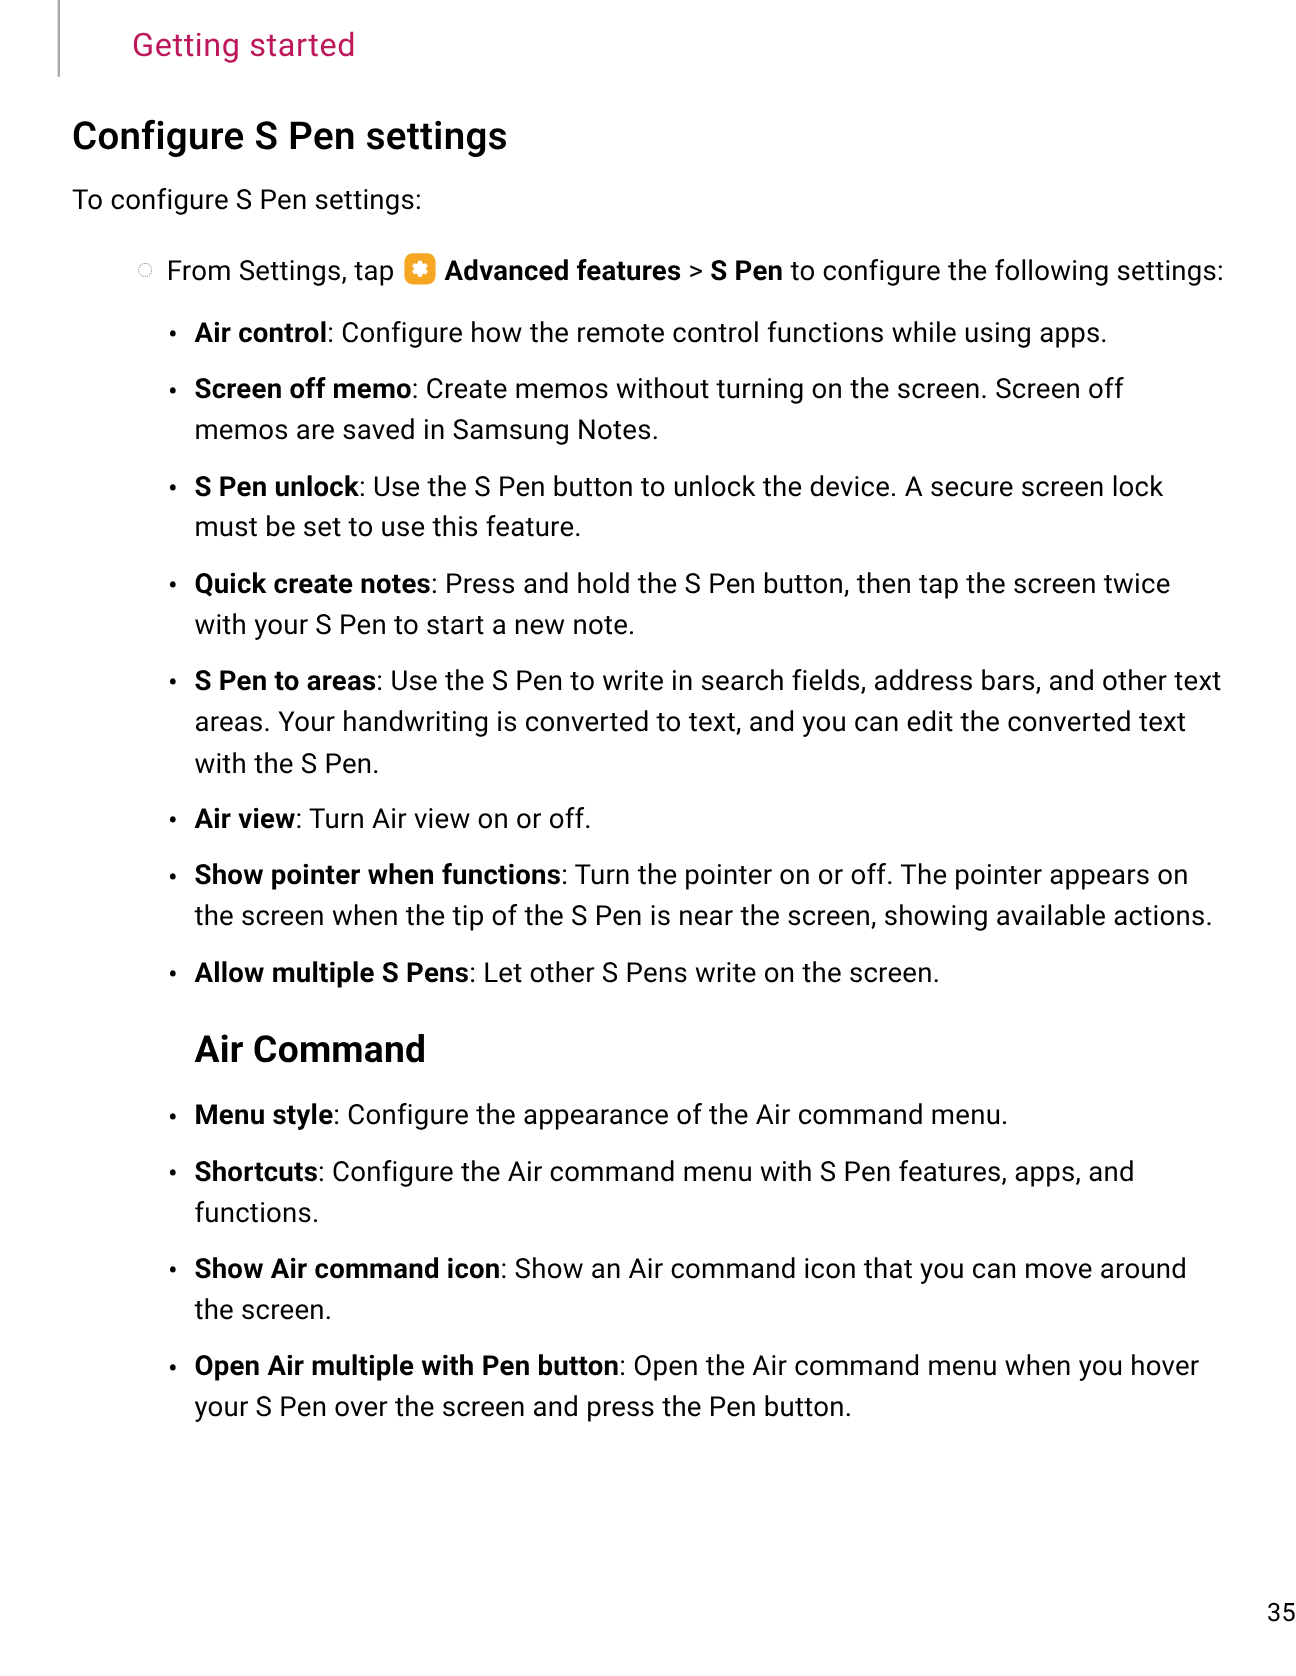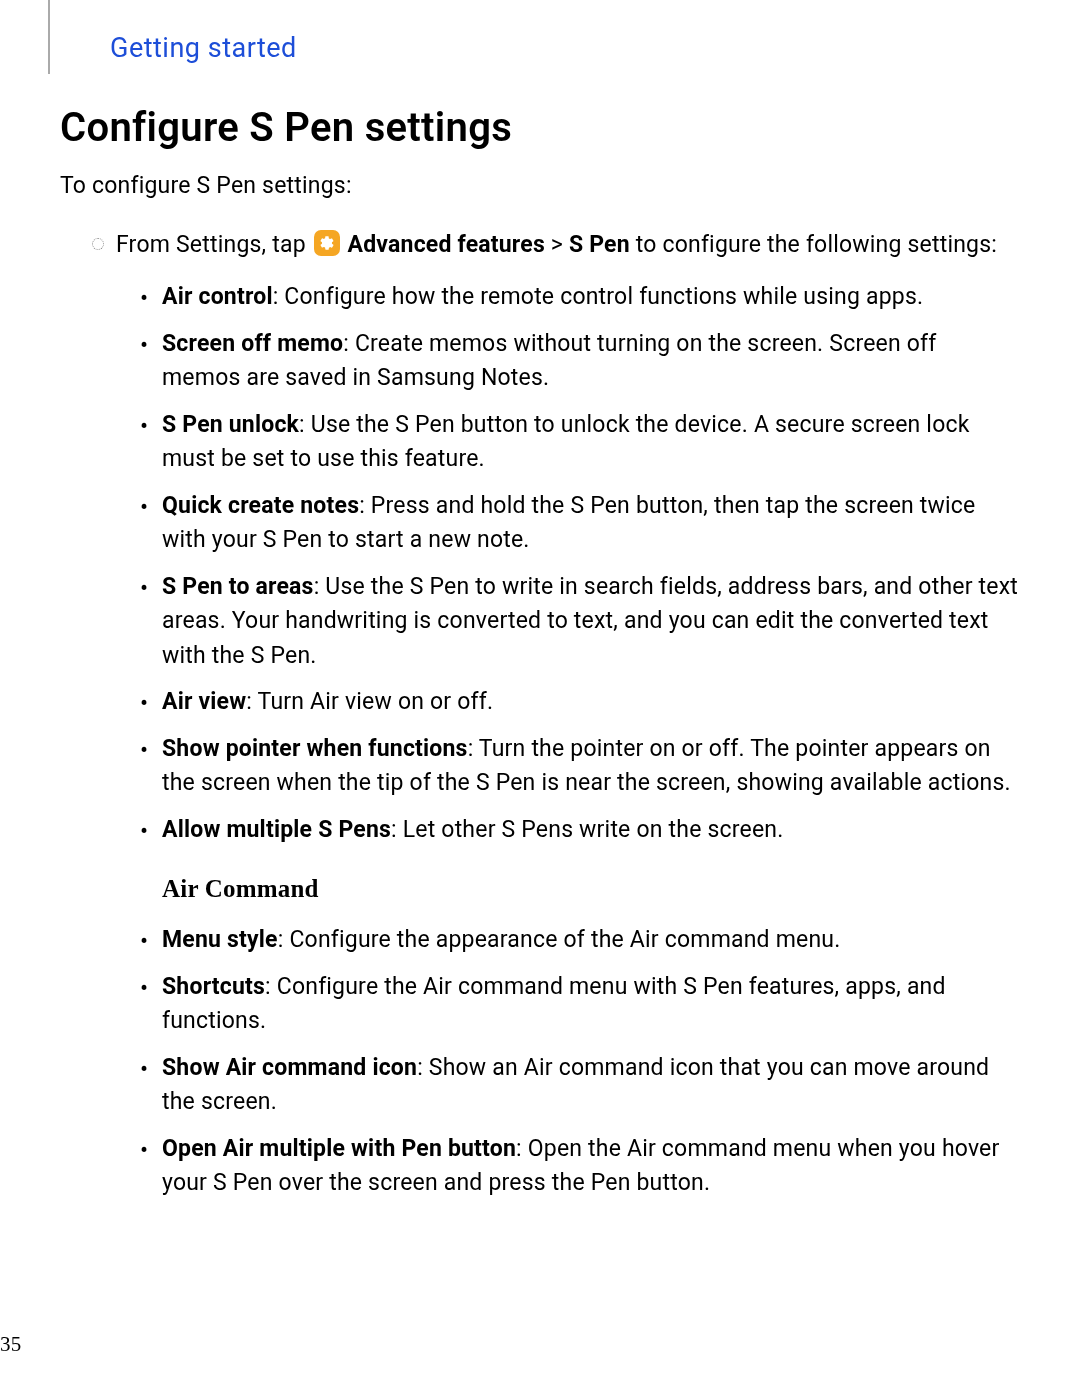--- a/index.html
+++ b/index.html
@@ -13,46 +13,46 @@
     padding: 0;
   }
   .header {
     padding: 22px 0 10px 48px;
     border-left: 2px solid #aaa;
     margin-left: 48px;
   }
   .header-title {
     font-size: 27px;
     font-weight: 400;
-    color: #1d4ed8;
+    color: #be185d;
     letter-spacing: 0.5px;
     padding-left: 12px;
-    margin-top: 10px;
   }
   .content {
     padding: 30px 60px 0 60px;
   }
   .section-title {
-    font-size: 40px;
+    font-size: 32px;
     font-weight: 600;
     color: #000;
     margin-bottom: 18px;
     letter-spacing: 0.3px;
   }
   .intro-text {
     font-size: 23px;
     line-height: 1.5;
     margin-bottom: 24px;
     letter-spacing: 0.2px;
   }
   .instruction-block {
     display: flex;
     align-items: flex-start;
     padding-left: 32px;
     margin-bottom: 18px;
+    justify-content: flex-end;
   }
   .ring-bullet {
     width: 12px;
     height: 12px;
     border: 1.5px dotted #888;
     border-radius: 50%;
     flex-shrink: 0;
     margin-top: 10px;
     margin-right: 12px;
   }
@@ -91,38 +91,36 @@
   }
   .sub-list li::before {
     content: "•";
     position: absolute;
     left: 0;
     top: 0;
     font-size: 24px;
     color: #000;
   }
   .subsection-title {
-    font-size: 25px;
+    font-size: 31px;
     font-weight: 700;
     letter-spacing: 0.2px;
     padding-left: 80px;
     margin-top: 28px;
     margin-bottom: 20px;
     padding-left: 102px;
-    font-family: Liberation Serif, serif;
   }
   .page-number {
     position: absolute;
     bottom: 40px;
     left: 0;
     right: 0;
-    text-align: left;
+    text-align: right;
     font-size: 21px;
     letter-spacing: 0.3px;
-    font-family: Liberation Serif, serif;
   }
 </style>
 </head>
 <body>
 
 <div class="header">
   <div class="header-title">Getting started</div>
 </div>
 
 <div class="content">

